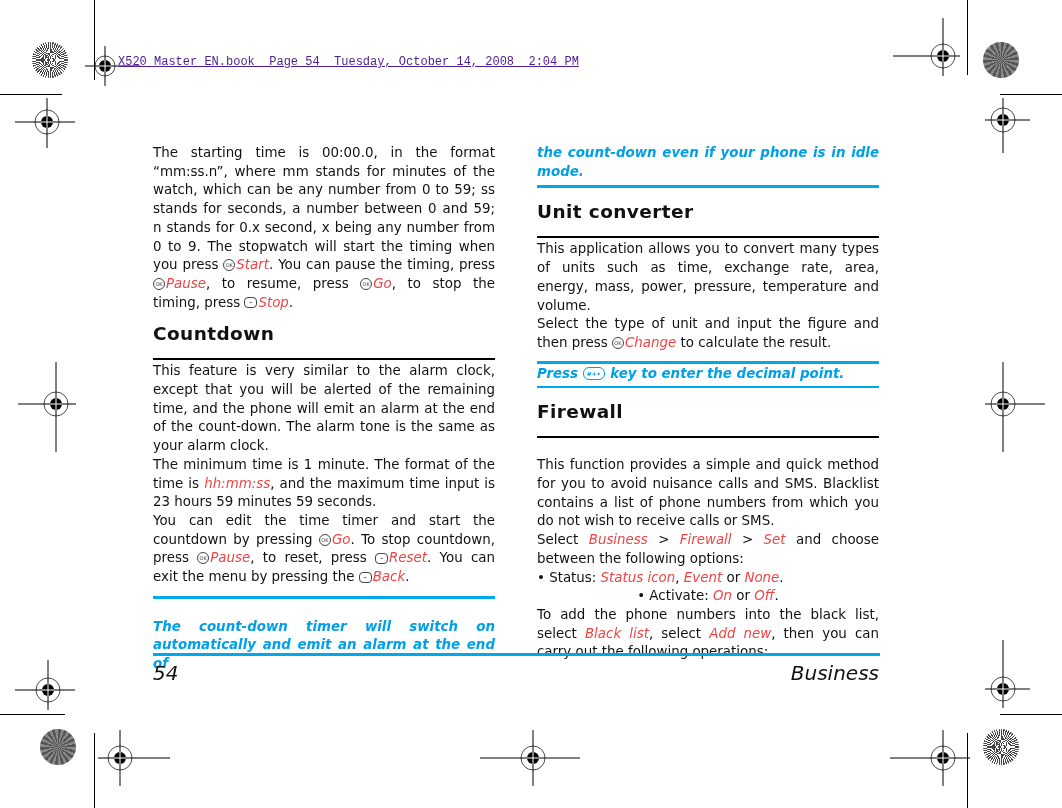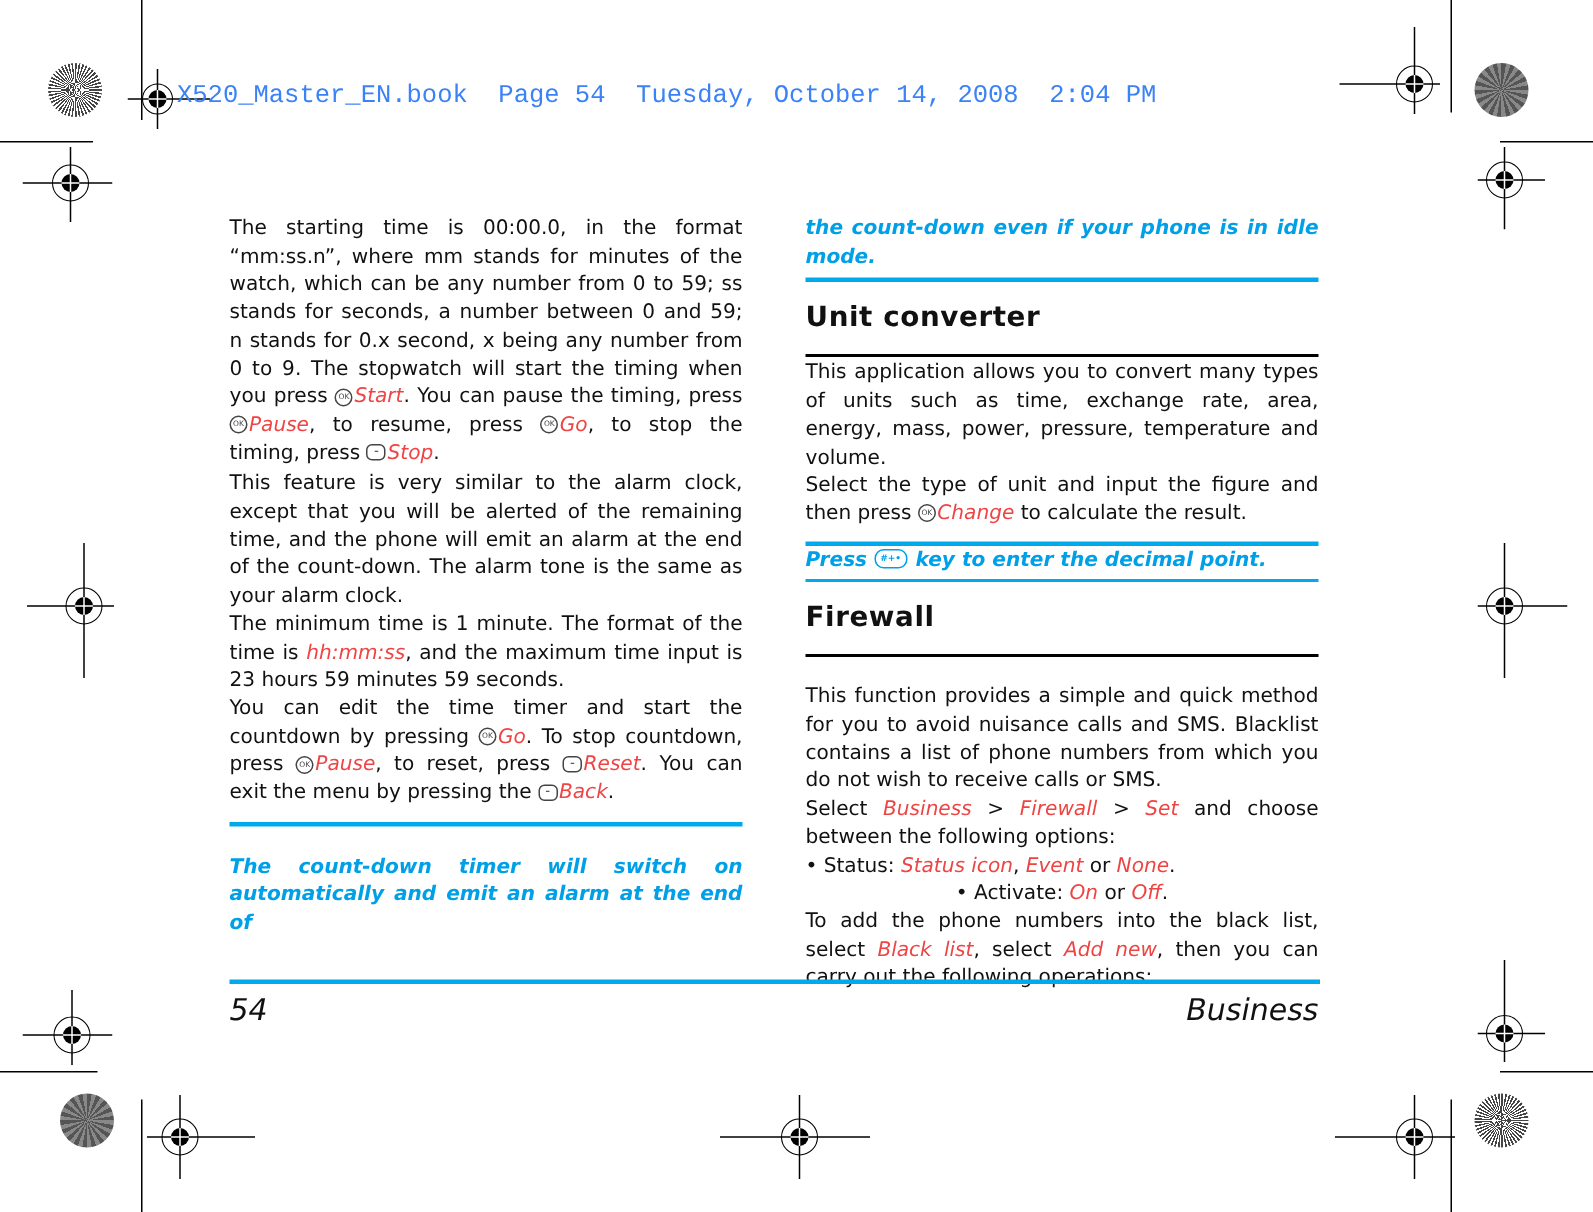--- a/index.html
+++ b/index.html
@@ -4,21 +4,21 @@
 <style>
   html, body { margin:0; padding:0; background:#fff; }
   body { width:1062px; height:808px; position:relative; overflow:hidden;
          font-family:"DejaVu Sans", sans-serif; color:#111; }
   .abs { position:absolute; }
   .line-h { position:absolute; height:1px; background:#000; }
   .line-v { position:absolute; width:1px; background:#000; }
   .reg { position:absolute; width:24px; height:24px; }
   .star { position:absolute; width:36px; height:36px; border-radius:50%; }
   .slug { position:absolute; left:118px; top:55px; font-family:"Liberation Mono", monospace;
-          font-size:17px; color:#3b82f6; white-space:pre; }
+          font-size:12px; color:#4c1d95; white-space:pre;text-decoration:underline; }
   .col { position:absolute; top:144px; width:342px; font-size:13.4px; line-height:18.7px; }
   .col p { margin:0; text-align:justify; }
   .blue { color:#ef4444; font-style:italic; }
   h2 { margin:0; font-size:18.5px; font-weight:bold; letter-spacing:0.4px;
        border-bottom:2px solid #000; padding-bottom:12px; line-height:24px; }
   .note { color:#00a0e8; font-style:italic; font-weight:bold; margin:0; text-align:justify; }
   .rule-blue { height:3px; background:#00a8ec; }
   .key { display:inline-block; width:10px; height:10px; border:1px solid #444; border-radius:50%;
          font-size:5px; line-height:10px; text-align:center; vertical-align:middle;
          margin-right:1px; color:#444; font-style:normal; }
@@ -135,20 +135,21 @@
   </svg>
 </div>
 
 <div class="slug">X520_Master_EN.book  Page 54  Tuesday, October 14, 2008  2:04 PM</div>
 
 <div class="col" style="left:153px;">
   <p>
     <span>The starting time is 00:00.0, in the format “mm:ss.n”, where mm stands for minutes of the watch, which can be any number from 0 to 59; ss stands for seconds, a number between 0 and 59; n stands for 0.x second, x being any number from 0 to 9. The stopwatch will start the timing when you press </span><span class="key">OK</span><span class="blue">Start</span><span>. You can pause the timing, press </span><span class="key">OK</span><span class="blue">Pause</span><span>, to resume, press </span><span class="key">OK</span><span class="blue">Go</span><span>, to stop the timing, press </span><span class="key soft">-</span><span class="blue">Stop</span><span>.</span>
   </p>
 
+  <h2 style="margin-top:10px;">Countdown</h2>
   <p style="margin-top:2px;">This feature is very similar to the alarm clock, except that you will be alerted of the remaining time, and the phone will emit an alarm at the end of the count-down. The alarm tone is the same as your alarm clock.</p>
   <p>
     <span>The minimum time is 1 minute. The format of the time is </span><span class="blue">hh:mm:ss</span><span>, and the maximum time input is 23 hours 59 minutes 59 seconds.</span>
   </p>
   <p>
     <span>You can edit the time timer and start the countdown by pressing </span><span class="key">OK</span><span class="blue">Go</span><span>. To stop countdown, press </span><span class="key">OK</span><span class="blue">Pause</span><span>, to reset, press </span><span class="key soft">-</span><span class="blue">Reset</span><span>. You can exit the menu by pressing the </span><span class="key soft">-</span><span class="blue">Back</span><span>.</span>
   </p>
   <div class="rule-blue" style="margin-top:9px;"></div>
   <p class="note" style="margin-top:19px;text-align-last:justify;">The count-down timer will switch on automatically and emit an alarm at the end of</p>
 </div>

